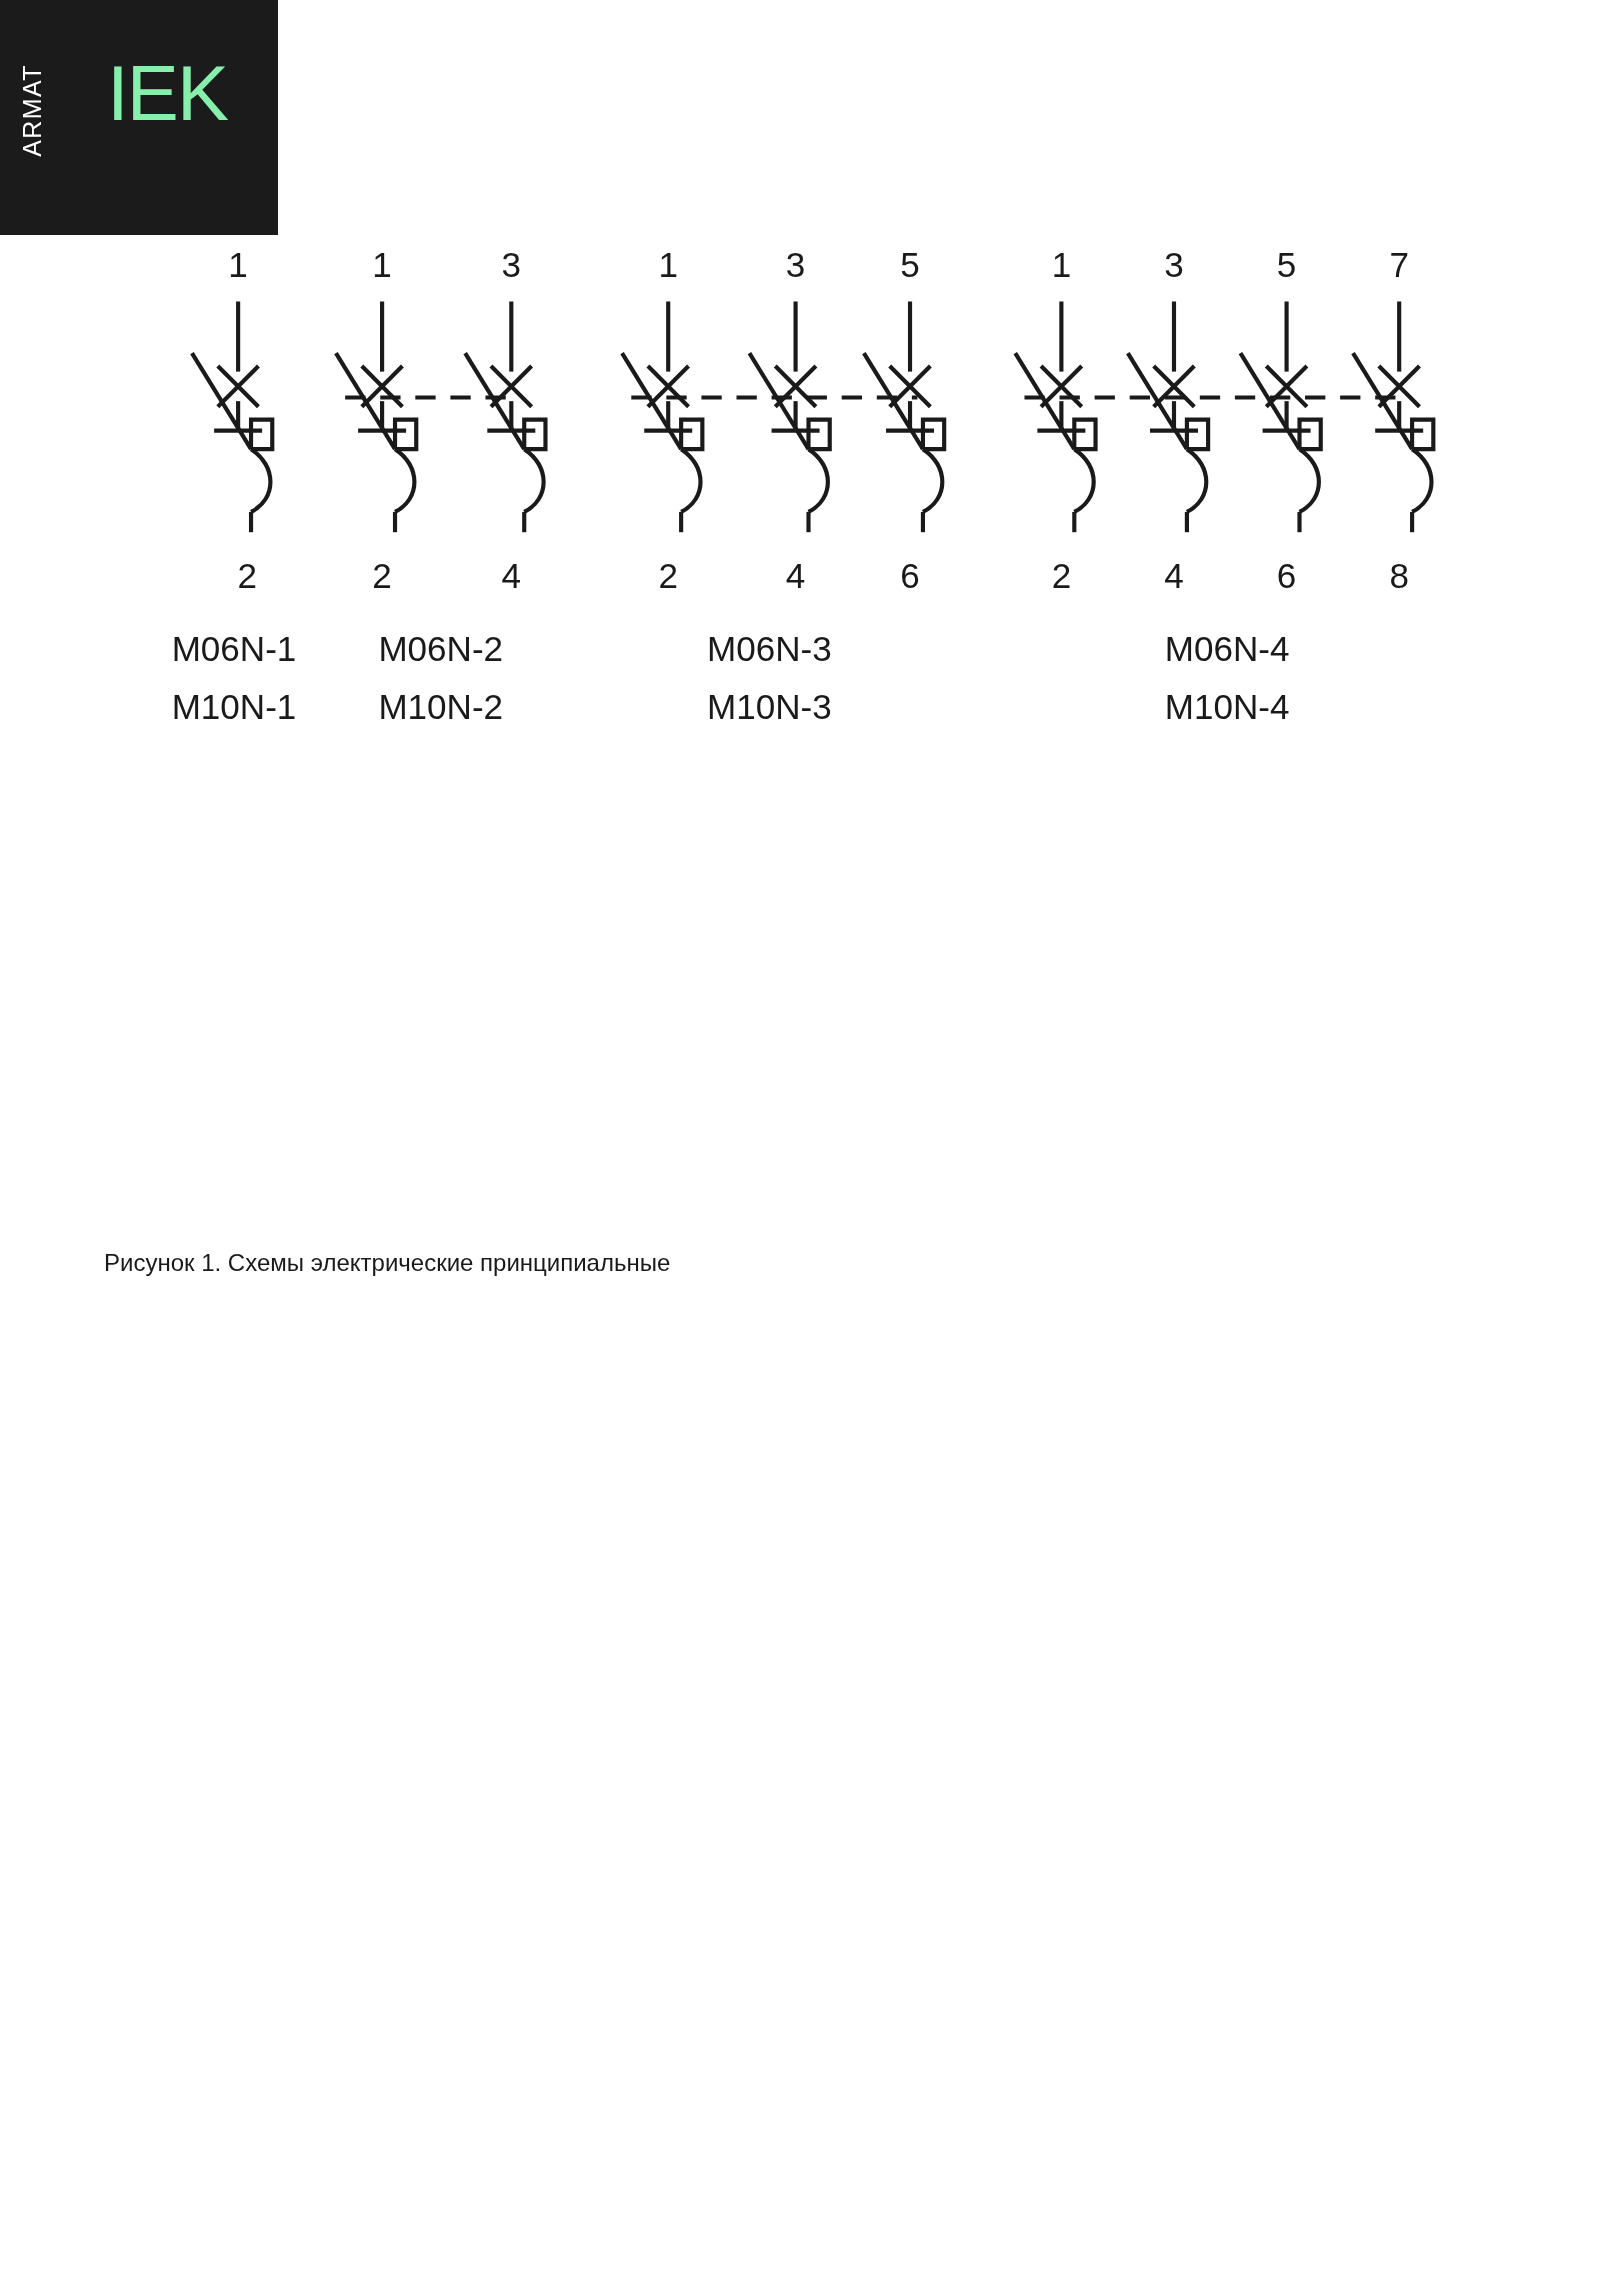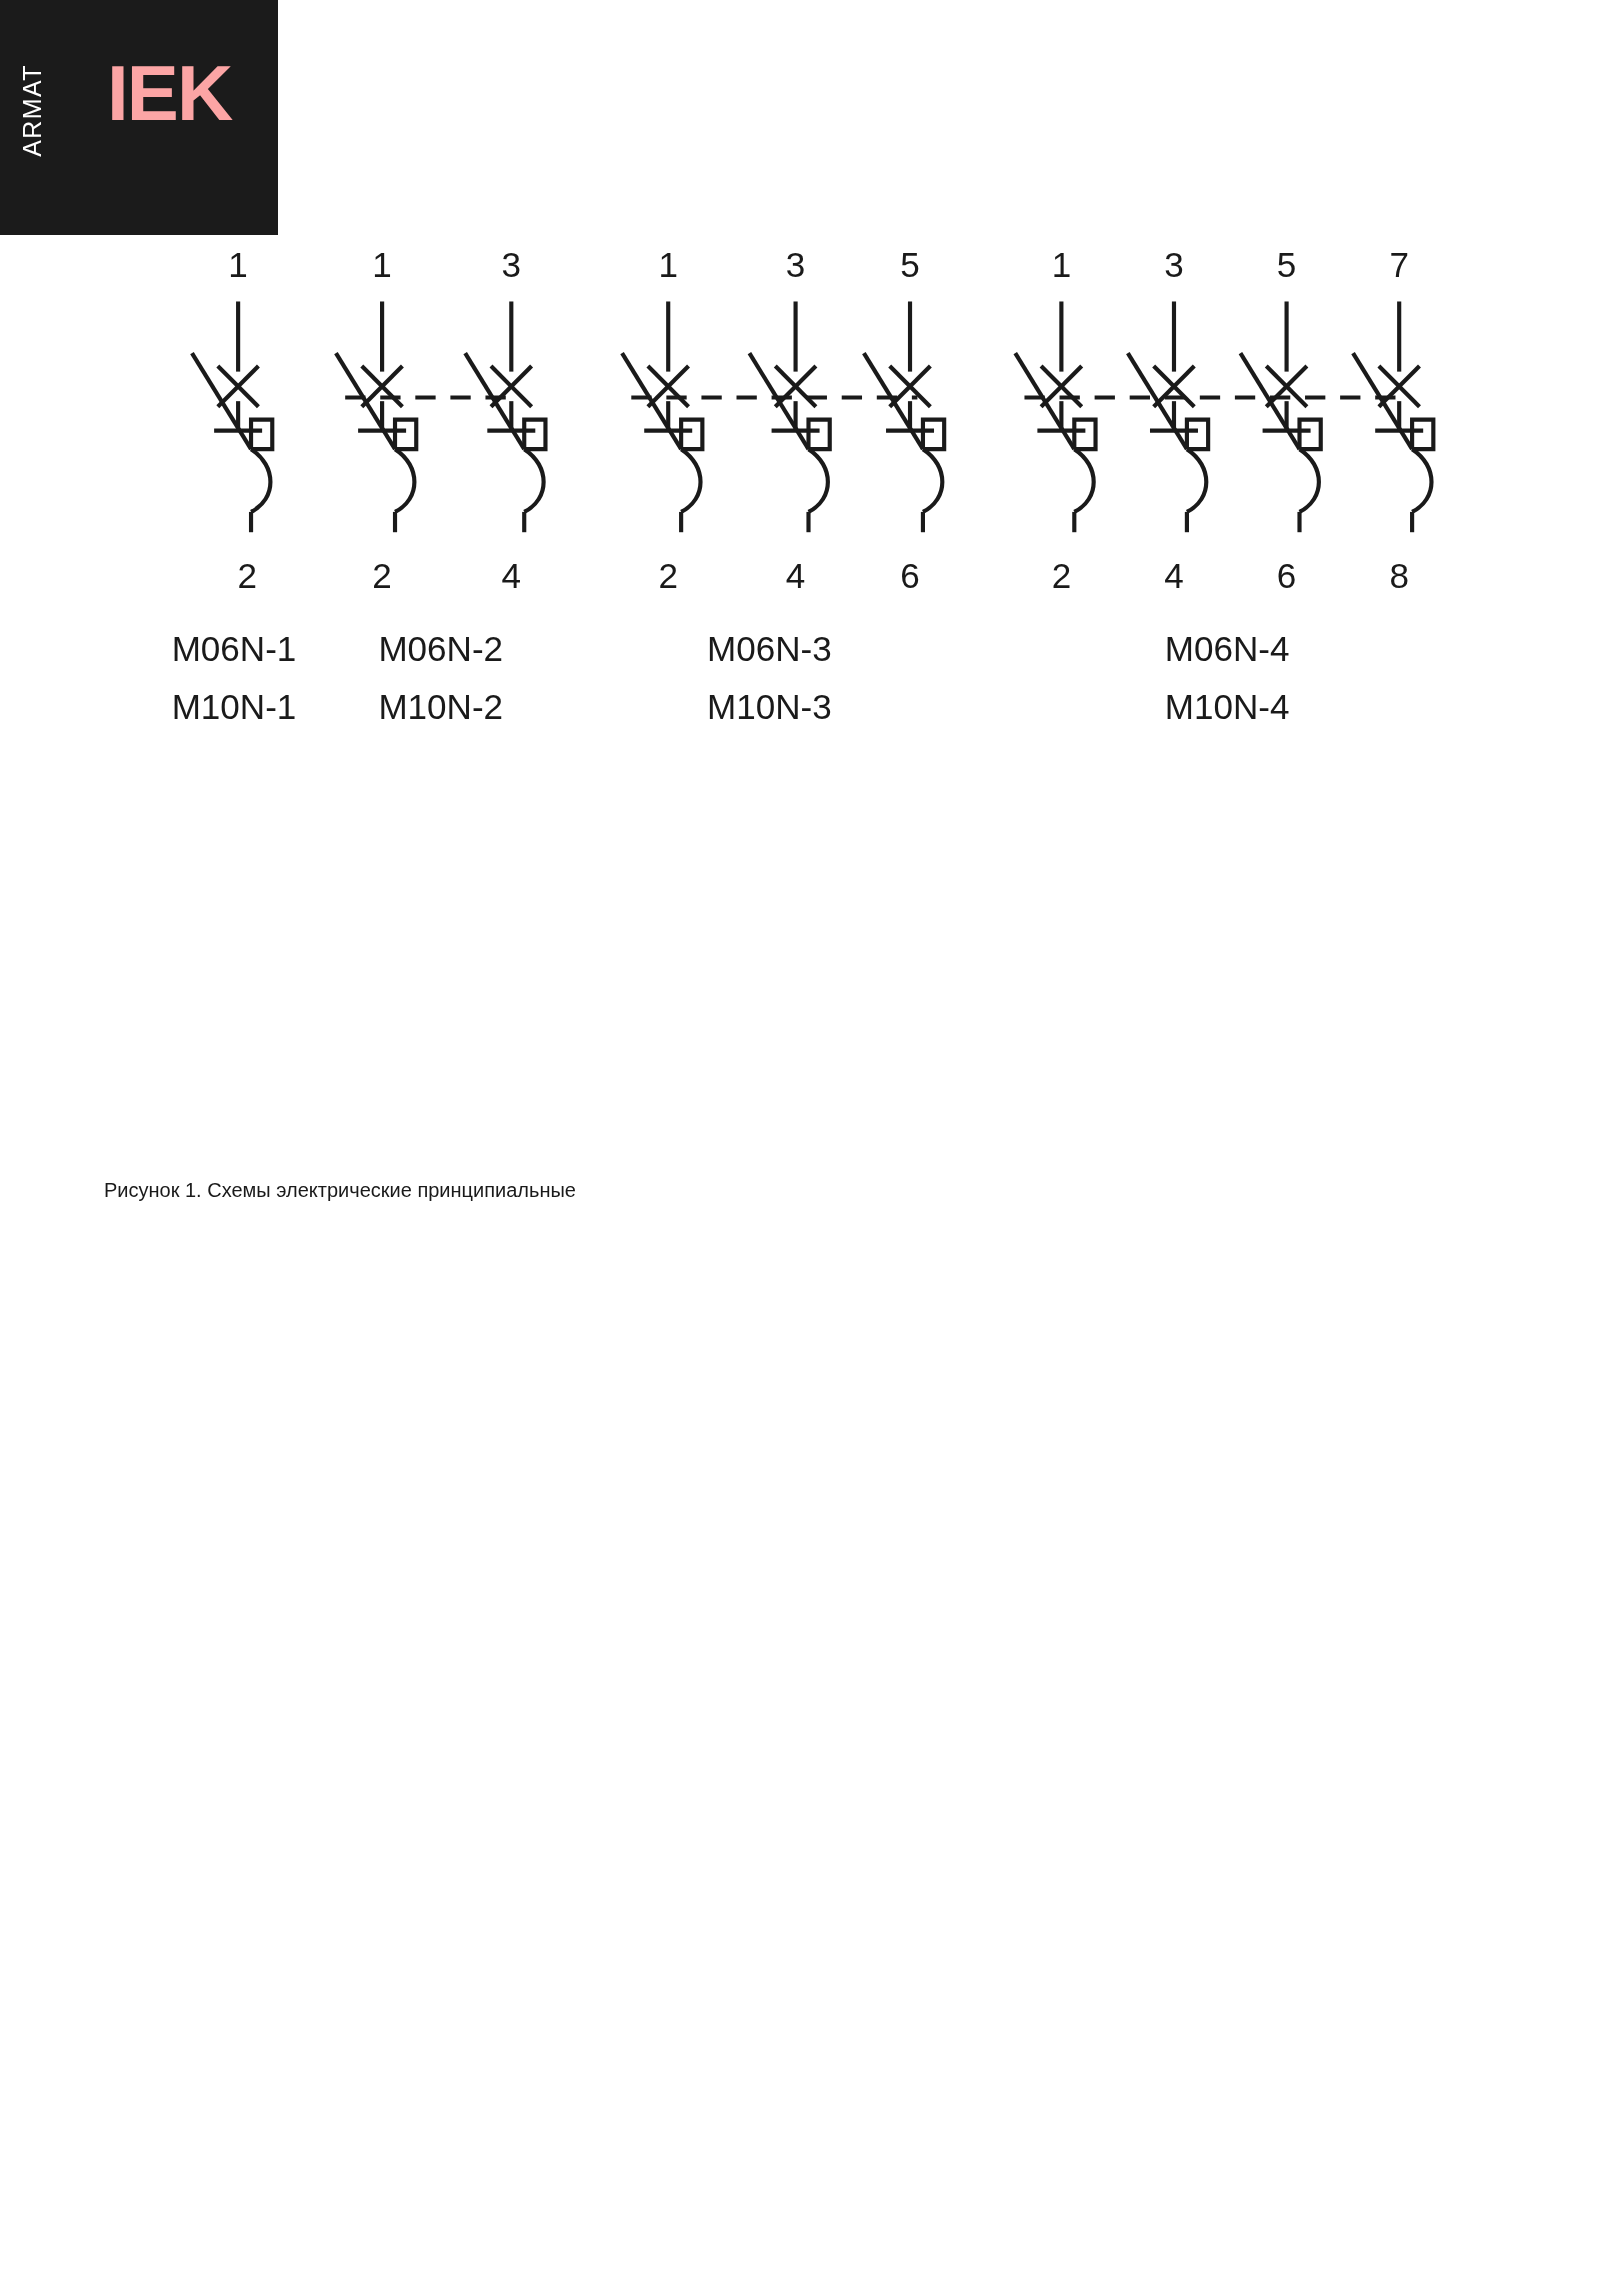--- a/index.html
+++ b/index.html
@@ -51,23 +51,23 @@
     left: 66px;
     top: 0;
     width: 212px;
     height: 235px;
     background: #1b1b1b;
   }
   #logo-text {
     position: absolute;
     left: 41px;
     top: 48px;
-    color: #fca5a5;
+    color: #86efac;
     font-size: 78px;
-    font-weight: 700;
+    font-weight: 400;
     letter-spacing: -1.8px;
     font-family: "Liberation Sans", sans-serif;
   }
 
   
   #diagram {
     position: absolute;
     left: 0;
     top: 235px;
     width: 1617px;
@@ -85,22 +85,22 @@
   .model-label {
     font-family: "Liberation Sans", sans-serif;
     font-size: 38px;
     fill: #1a1a1a;
   }
 
   
   #caption {
     position: absolute;
     left: 104px;
-    top: 1179px;
-    font-size: 20px;
+    top: 1249px;
+    font-size: 24px;
     color: #1a1a1a;
     white-space: nowrap;
   }
 </style>
 </head>
 <body>
 
 <div id="header-band">
   <div id="brand-block">
     <div id="brand-vertical-text">ARMAT</div>

